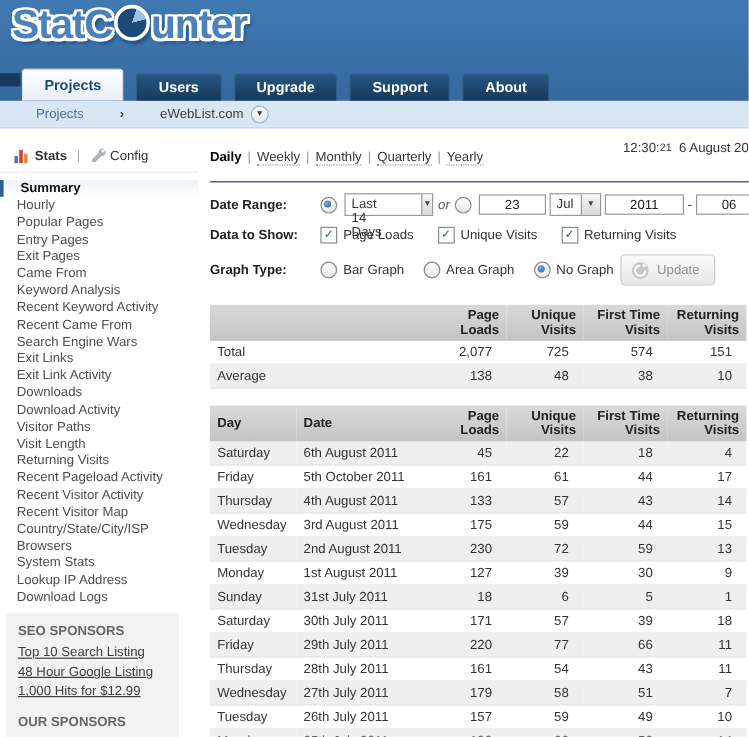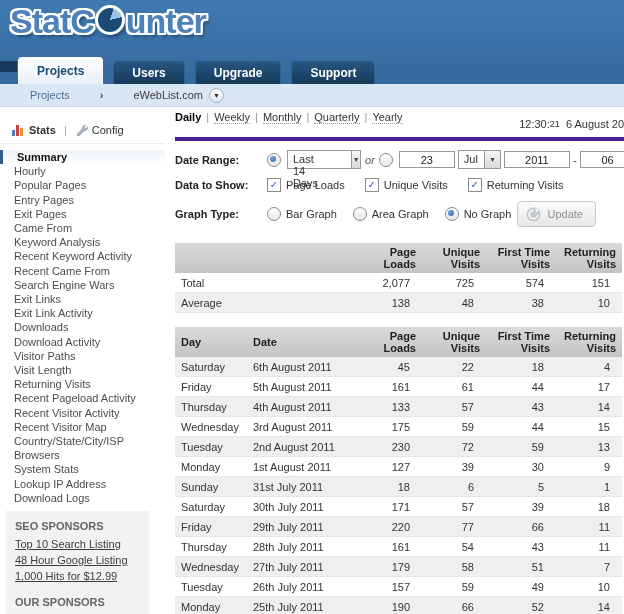--- a/index.html
+++ b/index.html
@@ -29,21 +29,21 @@
   .crumb-proj{color:#3c3c3c;}
   .dd-icon{width:13px;height:13px;border-radius:50%;background:linear-gradient(#fff,#dfe7ee);
        border:1px solid #9fb2c4;margin-left:6px;display:inline-flex;align-items:center;
        justify-content:center;font-size:7px;color:#333;cursor:pointer;}
   
   .content{display:flex;height:507px;}
   .sidebar{width:165px;flex:0 0 165px;}
   .main{flex:1;min-width:0;padding-left:10px;position:relative;}
   .side-tools{height:26px;padding:10px 0 0 12px;border-bottom:1px solid #ededed;display:flex;
        align-items:center;gap:4px;}
-  .main-tools{height:26px;padding-top:4px;border-bottom:4px solid #4c1d95;position:relative;
+  .main-tools{height:26px;padding-top:18px;border-bottom:1px solid #4c1d95;position:relative;
        white-space:nowrap;overflow:hidden;}
   .bars{display:inline-flex;align-items:flex-end;gap:1px;height:11px;margin-right:2px;}
   .bars i{display:block;width:3px;}
   .bars .b1{height:6px;background:#4a7ac0;}
   .bars .b2{height:11px;background:#cc4040;}
   .bars .b3{height:8px;background:#e09030;}
   .tool-label{font-weight:bold;color:#333;cursor:pointer;}
   .tool-sep{color:#aaa;margin:0 4px;}
   .plink{color:#333;border-bottom:1px dotted #999;cursor:pointer;}
   .plink.active{font-weight:bold;border-bottom:none;color:#000;}
@@ -102,20 +102,21 @@
 <body>
 
 <div class="header">
   <div class="logo"><span>StatC</span><span class="pie"></span><span>unter</span></div>
   <div class="tab-stub"></div>
   <div class="tab-bar">
       <div class="tab active">Projects</div>
       <div class="tab">Users</div>
       <div class="tab">Upgrade</div>
       <div class="tab">Support</div>
+      <div class="tab">About</div>
     </div>
 </div>
 
 <div class="crumbbar">
   <span class="crumb-root">Projects</span>
   <span class="crumb-sep">›</span>
   <span class="crumb-proj">eWebList.com</span>
   <span class="dd-icon">▼</span>
 </div>
 
@@ -305,21 +306,21 @@
           <tr class="alt">
             <td>Saturday</td>
             <td>6th August 2011</td>
             <td class="num">45</td>
             <td class="num">22</td>
             <td class="num">18</td>
             <td class="num">4</td>
           </tr>
           <tr>
             <td>Friday</td>
-            <td>5th August 2011</td>
+            <td>5th October 2011</td>
             <td class="num">161</td>
             <td class="num">61</td>
             <td class="num">44</td>
             <td class="num">17</td>
           </tr>
           <tr class="alt">
             <td>Thursday</td>
             <td>4th August 2011</td>
             <td class="num">133</td>
             <td class="num">57</td>

